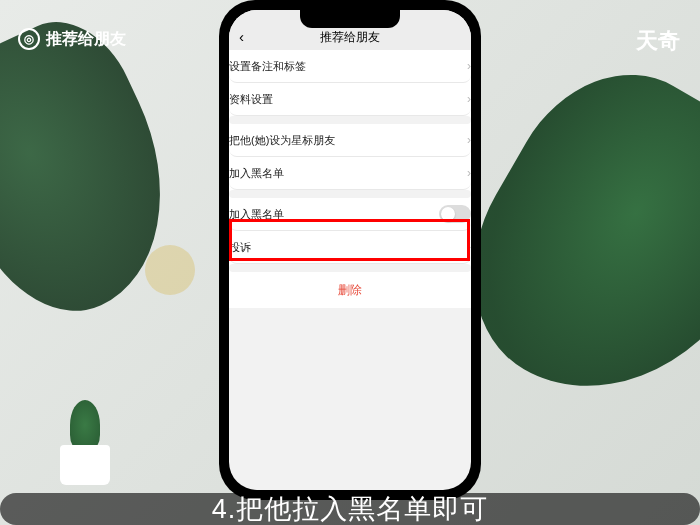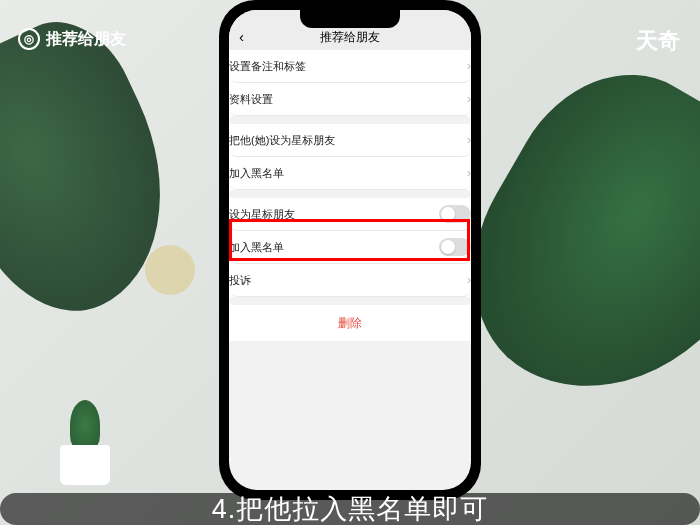--- a/index.html
+++ b/index.html
@@ -256,24 +256,20 @@
       <div class="row">
         <span>把他(她)设为星标朋友</span>
         <span class="chev">›</span>
       </div>
       <div class="row">
         <span>加入黑名单</span>
         <span class="chev">›</span>
       </div>
       <div class="row spacer"></div>
       <div class="row">
-        <span>设为星标朋友</span>
-        <span class="toggle"></span>
-      </div>
-      <div class="row">
         <span>加入黑名单</span>
         <span class="toggle"></span>
       </div>
       <div class="row">
         <span>投诉</span>
         <span class="chev">›</span>
       </div>
       <div class="row spacer"></div>
       <div class="delete-row">删除</div>
     </div>

